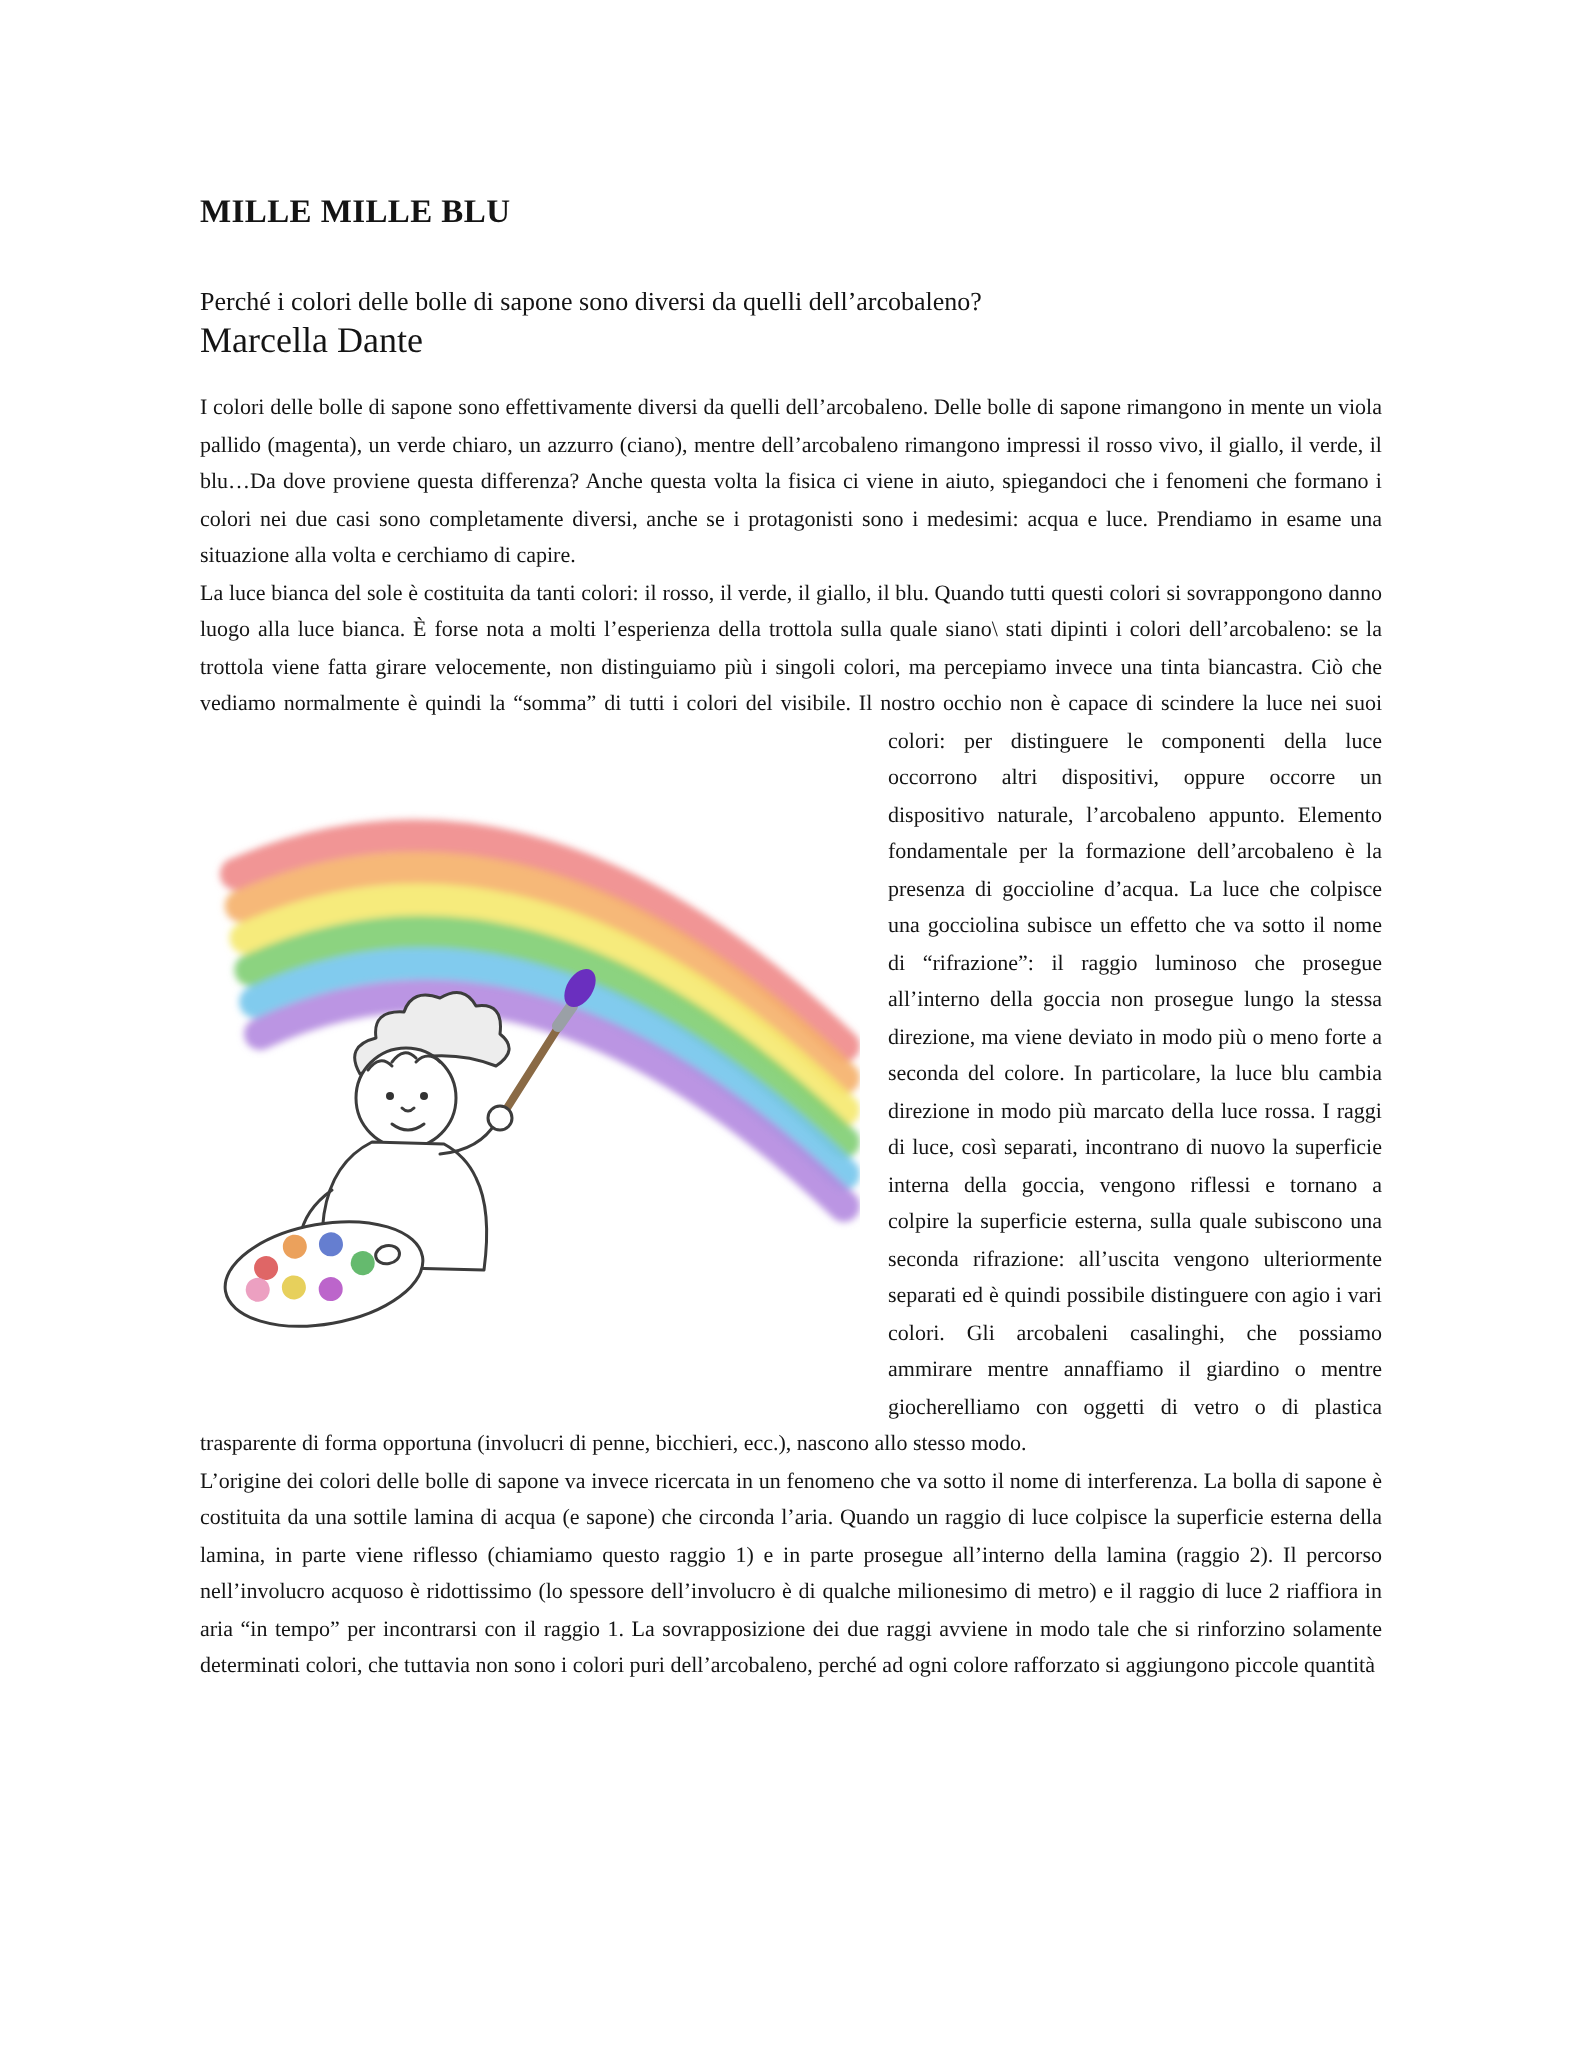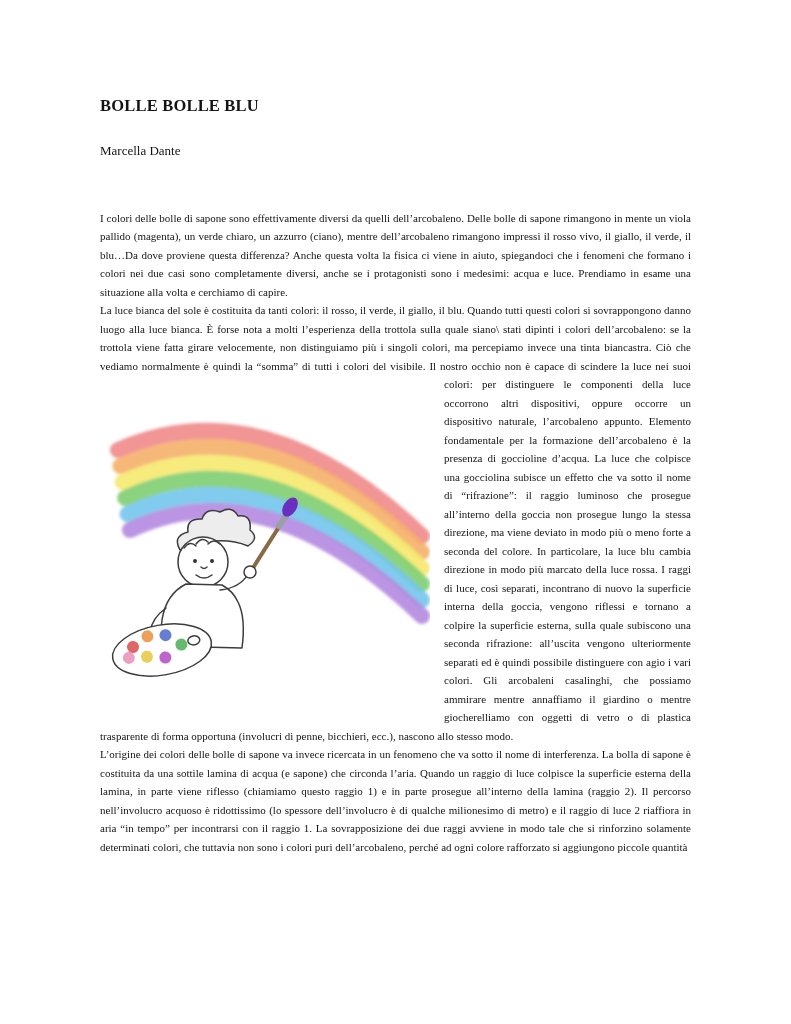--- a/index.html
+++ b/index.html
@@ -24,23 +24,23 @@
     font-weight: bold;
     letter-spacing: 0.2px;
     margin: 0 0 26px 0;
   }
   .subtitle {
     font-size: 13px;
     line-height: 18.5px;
     margin: 0;
   }
   .author {
-    font-size: 13px;
+    font-size: 18px;
     line-height: 18.5px;
-    margin: 0 0 48px 0;
+    margin: 0 0 16px 0;
   }
   .bodytext p {
     font-size: 11px;
     line-height: 18.5px;
     text-align: justify;
     margin: 0;
   }
   .figure {
     display: block;
     float: left;
@@ -48,22 +48,23 @@
     height: 330px;
     margin: 3px 14px 3px 0;
   }
   .figure svg { display: block; }
 </style>
 </head>
 <body>
 
 <div class="page">
 
-  <h1 class="title">BOLLE BOLLE BLU</h1>
+  <h1 class="title">MILLE MILLE BLU</h1>
 
+  <p class="subtitle">Perché i colori delle bolle di sapone sono diversi da quelli dell’arcobaleno?</p>
   <p class="author">Marcella Dante</p>
 
   <section class="bodytext">
 
     <p>I colori delle bolle di sapone sono effettivamente diversi da quelli dell’arcobaleno. Delle bolle di sapone rimangono in mente un viola pallido (magenta), un verde chiaro, un azzurro (ciano), mentre dell’arcobaleno rimangono impressi il rosso vivo, il giallo, il verde, il blu…Da dove proviene questa differenza? Anche questa volta la fisica ci viene in aiuto, spiegandoci che i fenomeni che formano i colori nei due casi sono completamente diversi, anche se i protagonisti sono i medesimi: acqua e luce. Prendiamo in esame una situazione alla volta e cerchiamo di capire.</p>
 
     <p>
       <span>La luce bianca del sole è costituita da tanti colori: il rosso, il verde, il giallo, il blu. Quando tutti questi colori si sovrappongono danno luogo alla luce bianca. È forse nota a molti l’esperienza della trottola sulla quale siano\ stati dipinti i colori dell’arcobaleno: se la trottola viene fatta girare velocemente, non distinguiamo più i singoli colori, ma percepiamo invece una tinta biancastra. Ciò che vediamo normalmente è quindi la “somma” di tutti i colori del visibile. Il nostro occhio non è</span>
       <span class="figure">
         <svg width="330" height="330" viewBox="0 0 330 330" aria-hidden="true">

